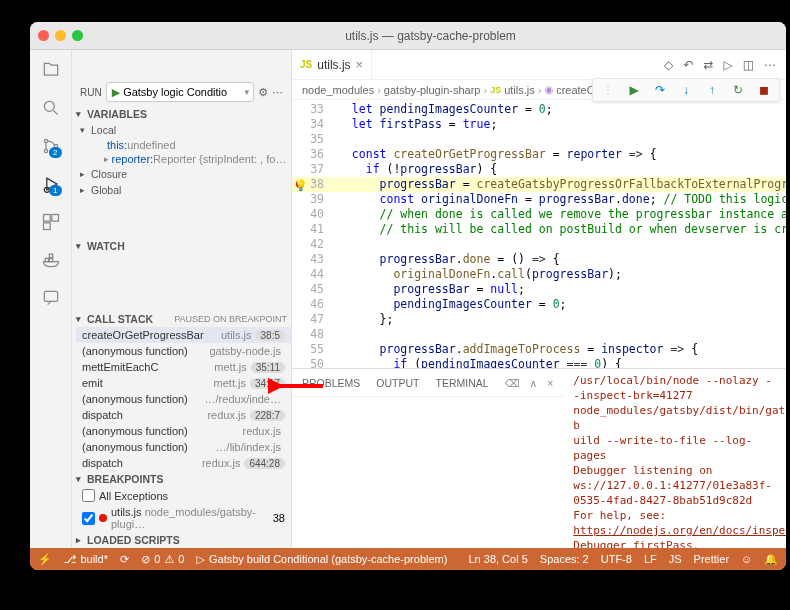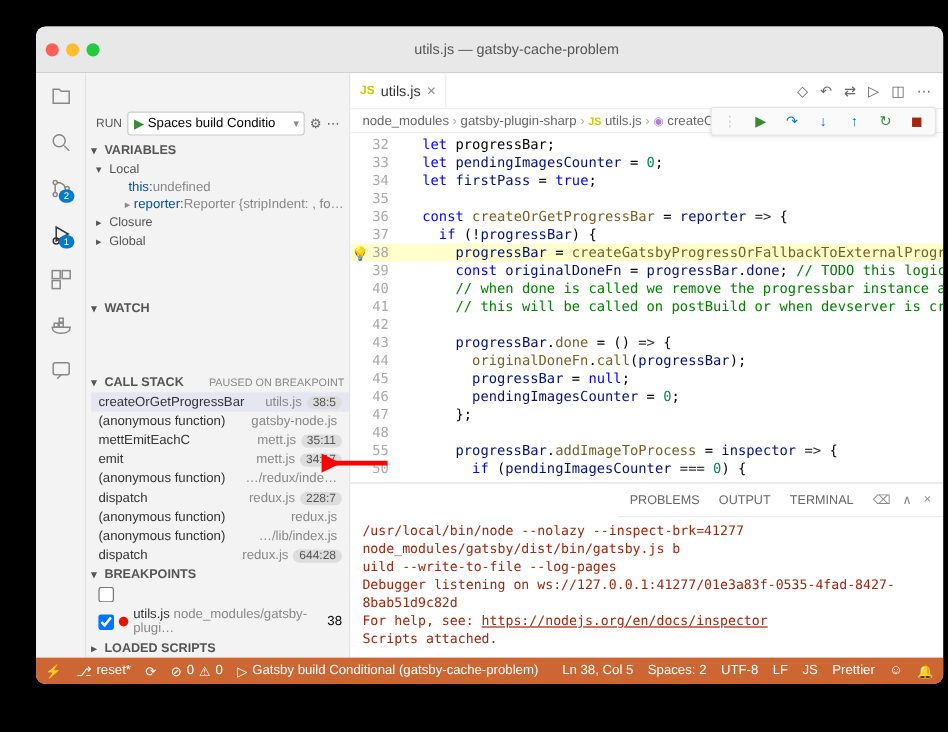--- a/index.html
+++ b/index.html
@@ -1,18 +1,18 @@
 <!DOCTYPE html>
 <html><head>
 <meta charset="utf-8">
 <style>
   * { margin: 0; padding: 0; box-sizing: border-box; }
   body { font-family: -apple-system, "Segoe UI", sans-serif; font-size: 12px; background: #000; width: 790px; height: 610px; overflow: hidden; position: relative; }
   .window { background: #fff; width: 756px; height: 548px; position: absolute; top: 22px; left: 30px; border-radius: 8px; overflow: hidden; display: flex; flex-direction: column; box-shadow: 0 10px 40px rgba(0,0,0,0.5); }
-  .titlebar { height: 39px; background: #e8e8e8; display: flex; align-items: center; padding: 0 8px; border-bottom: 1px solid #d0d0d0; }
+  .titlebar { height: 28px; background: #e8e8e8; display: flex; align-items: center; padding: 0 8px; border-bottom: 1px solid #d0d0d0; }
   .traffic { display: flex; gap: 6px; }
   .tl { width: 11px; height: 11px; border-radius: 50%; }
   .tl.red { background: #ff5f56; } .tl.yellow { background: #ffbd2e; } .tl.green { background: #27c93f; }
   .title { flex: 1; text-align: center; font-size: 12px; color: #555; }
   .main { flex: 1; display: flex; overflow: hidden; }
   .activitybar { width: 42px; background: #f3f3f3; border-right: 1px solid #e0e0e0; display: flex; flex-direction: column; align-items: center; padding-top: 8px; gap: 14px; }
   .activitybar .ai { width: 24px; height: 24px; display: flex; align-items: center; justify-content: center; color: #888; position: relative; cursor: pointer; }
   .activitybar .ai.active { color: #333; }
   .activitybar .ai .badge { position: absolute; bottom: 0; right: 1px; background: #007acc; color: #fff; font-size: 8px; border-radius: 7px; padding: 0 4px; line-height: 11px; }
   .sidebar { width: 220px; background: #f3f3f3; border-right: 1px solid #e0e0e0; display: flex; flex-direction: column; overflow: hidden; font-size: 11px; }
@@ -58,21 +58,21 @@
   .code-inner { font-family: Menlo, Consolas, monospace; font-size: 11.5px; line-height: 15px; padding-top: 2px; }
   .cline { display: flex; white-space: pre; }
   .cline.current { background: #ffffcc; }
   .cline .gutter { width: 46px; text-align: right; padding-right: 14px; color: #aaa; position: relative; flex-shrink: 0; }
   .cline .gutter .bpdot { position: absolute; left: 4px; top: 3px; width: 8px; height: 8px; background: #e51400; border-radius: 50%; }
   .cline .gutter .bulb { position: absolute; left: 2px; top: 1px; color: #ddb100; font-size: 11px; }
   .cline .code-txt { flex: 1; overflow: hidden; }
   .tk-kw { color: #0000ff; } .tk-fn { color: #795e26; } .tk-var { color: #001080; }
   .tk-num { color: #098658; } .tk-cm { color: #008000; }
   .tk-op { color: #333; } .tk-prop { color: #001080; }
-  .panel { height: 146px; border-top: 1px solid #ddd; display: flex; flex-direction: column; align-items: flex-end; }
+  .panel { height: 180px; border-top: 1px solid #ddd; display: flex; flex-direction: row; }
   .panel-tabs { display: flex; height: 28px; align-items: center; padding: 0 10px; gap: 16px; border-bottom: 1px solid #eee; font-size: 10.5px; color: #666; }
   .panel-tabs .pt { cursor: pointer; padding: 6px 0; text-transform: uppercase; }
   .panel-tabs .pt.active { color: #222; border-bottom: 1px solid #333; }
   .panel-tabs .pactions { margin-left: auto; display: flex; gap: 10px; color: #888; }
   .panel-tabs .pactions span{cursor:pointer;}
   .panel-body { flex: 1; padding: 4px 10px; font-family: Menlo, Consolas, monospace; font-size: 11px; color: #a1260d; overflow: hidden; line-height: 15px; }
   .panel-body .link { text-decoration: underline; }
   .statusbar { height: 22px; background: #cc6633; color: #fff; display: flex; align-items: center; font-size: 11px; padding: 0 8px; gap: 12px; margin-top: auto; }
   .statusbar .sb-item { display: flex; align-items: center; gap: 4px; cursor: pointer; }
   .statusbar .right { margin-left: auto; display: flex; gap: 12px; }
@@ -145,21 +145,21 @@
             <path d="M8 20l4-4"></path>
           </svg>
         </div>
     </div>
 
     <div class="sidebar">
       <div class="side-top">
         <span class="lbl">RUN</span>
         <div class="run-select">
           <span class="play">▶</span>
-          <span class="txt">Spaces build Conditio</span>
+          <span class="txt">Gatsby logic Conditio</span>
           <span style="color:#888;font-size:9px;margin:0 2px;">▾</span>
         </div>
         <span class="ico">⚙</span>
         <span class="ico">⋯</span>
       </div>
 
       <div class="section-hdr">
           <span class="chev">▾</span>
           <span>Variables</span>
         </div>
@@ -246,20 +246,21 @@
           </div>
         </div>
 
       <div class="section-hdr">
           <span class="chev">▾</span>
           <span>Breakpoints</span>
         </div>
       <div class="section-body">
         <div class="bp-row">
             <input type="checkbox" style="">
+            <span class="txt">All Exceptions</span>
           </div>
         <div class="bp-row">
             <input type="checkbox" checked="" style="">
             <span class="dot"></span>
             <span class="txt"><span>utils.js</span> <span style="color:#888">node_modules/gatsby-plugi…</span></span>
             <span class="pos">38</span>
           </div>
       </div>
       <div class="section-hdr">
           <span class="chev">▸</span>
@@ -299,21 +300,20 @@
         <span>gatsby-plugin-sharp</span>
           <span class="sep">›</span>
         <span class="jsico">JS</span>
           <span>utils.js</span>
           <span class="sep">›</span>
         <span class="mico">◉</span>
           <span>createOrGetProgr…</span>
       </div>
       <div class="code">
         <div class="code-inner" id="code-lines">
-            <div class="cline"><span class="gutter">32</span><span class="code-txt">  <span class="tk-kw">let</span> progressBar;</span></div>
             <div class="cline"><span class="gutter">33</span><span class="code-txt">  <span class="tk-kw">let</span> <span class="tk-var">pendingImagesCounter</span> = <span class="tk-num">0</span>;</span></div>
             <div class="cline"><span class="gutter">34</span><span class="code-txt">  <span class="tk-kw">let</span> <span class="tk-var">firstPass</span> = <span class="tk-kw">true</span>;</span></div>
             <div class="cline"><span class="gutter">35</span><span class="code-txt"></span></div>
             <div class="cline"><span class="gutter">36</span><span class="code-txt">  <span class="tk-kw">const</span> <span class="tk-fn">createOrGetProgressBar</span> = <span class="tk-var">reporter</span> <span class="tk-op">=&gt;</span> {</span></div>
             <div class="cline"><span class="gutter">37</span><span class="code-txt">    <span class="tk-kw">if</span> (!<span class="tk-var">progressBar</span>) {</span></div>
             <div class="cline current"><span class="gutter"><span class="bpdot"></span><span class="bulb">💡</span>38</span><span class="code-txt">      <span class="tk-var">progressBar</span> = <span class="tk-fn">createGatsbyProgressOrFallbackToExternalProgressBar</span>(</span></div>
             <div class="cline"><span class="gutter">39</span><span class="code-txt">      <span class="tk-kw">const</span> <span class="tk-var">originalDoneFn</span> = <span class="tk-var">progressBar</span>.<span class="tk-prop">done</span>; <span class="tk-cm">// TODO this logic should be moved to th</span></span></div>
             <div class="cline"><span class="gutter">40</span><span class="code-txt">      <span class="tk-cm">// when done is called we remove the progressbar instance and reset all the things</span></span></div>
             <div class="cline"><span class="gutter">41</span><span class="code-txt">      <span class="tk-cm">// this will be called on postBuild or when devserver is created</span></span></div>
             <div class="cline"><span class="gutter">42</span><span class="code-txt"></span></div>
@@ -337,29 +337,29 @@
             <span>⌫</span>
             <span>∧</span>
             <span>×</span>
           </div>
         </div>
         <div class="panel-body" id="panel-body">
             <div>/usr/local/bin/node --nolazy --inspect-brk=41277 node_modules/gatsby/dist/bin/gatsby.js b</div>
             <div>uild --write-to-file --log-pages</div>
             <div>Debugger listening on ws://127.0.0.1:41277/01e3a83f-0535-4fad-8427-8bab51d9c82d</div>
             <div>For help, see: <span class="link">https://nodejs.org/en/docs/inspector</span></div>
-            <div>Scripts attached.</div>
+            <div>Debugger firstPass.</div>
           </div>
       </div>
     </div>
   </div>
 
   <div class="statusbar">
     <span class="sb-item">⚡</span>
-    <span class="sb-item">⎇ <span>reset*</span></span>
+    <span class="sb-item">⎇ <span>build*</span></span>
     <span class="sb-item">⟳</span>
     <span class="sb-item">⊘ <span>0</span> ⚠ <span>0</span></span>
     <span class="sb-item">▷ <span>Gatsby build Conditional (gatsby-cache-problem)</span></span>
     <div class="right">
       <span class="sb-item">Ln 38, Col 5</span>
       <span class="sb-item">Spaces: 2</span>
       <span class="sb-item">UTF-8</span>
       <span class="sb-item">LF</span>
       <span class="sb-item">JS</span>
       <span class="sb-item">Prettier</span>

